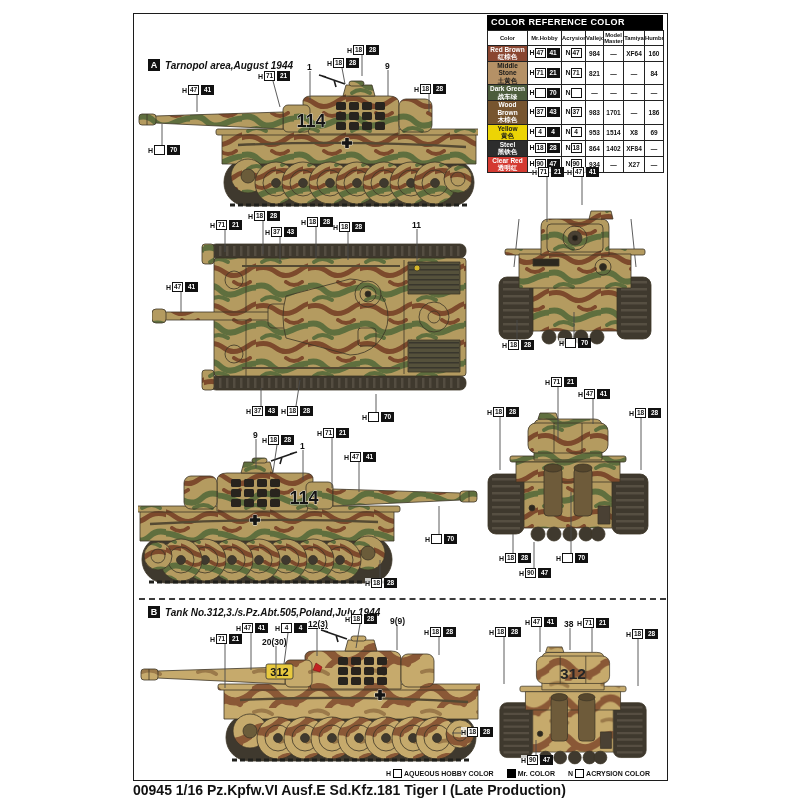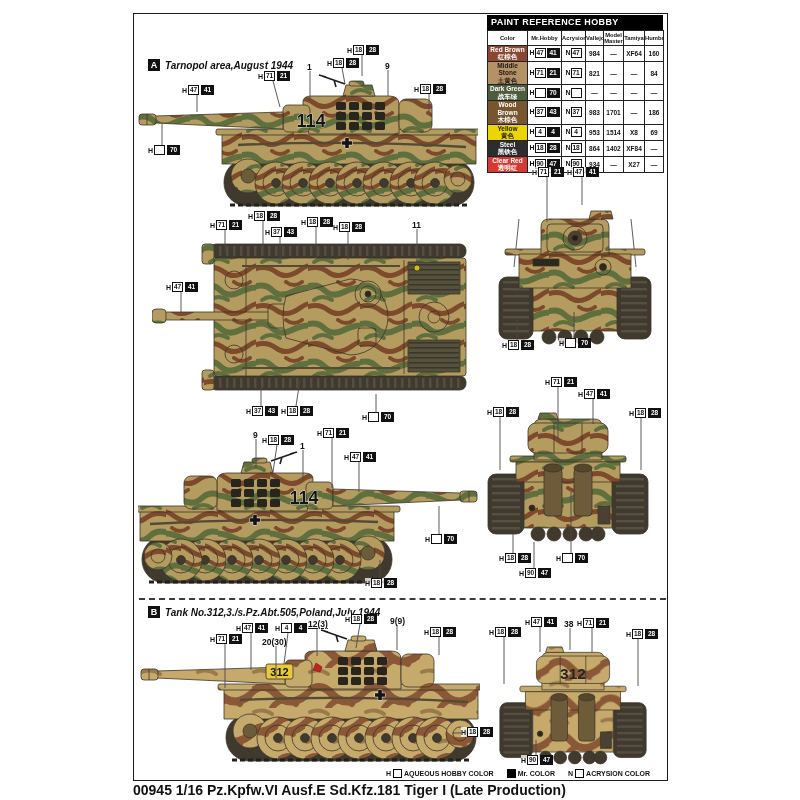--- a/index.html
+++ b/index.html
@@ -211,21 +211,21 @@
   <div id="sec-a" class="abs sec-head">
     <div class="badge">A</div>
     <div class="caption">Tarnopol area,August 1944</div>
   </div>
   <div id="sec-b" class="abs sec-head">
     <div class="badge">B</div>
     <div class="caption">Tank No.312,3./s.Pz.Abt.505,Poland,July 1944</div>
   </div>
 
   <div id="paint-table" class="abs">
-    <div id="pt-title">PAINT  REFERENCE HOBBY</div>
+    <div id="pt-title">COLOR  REFERENCE COLOR</div>
     <table>
       <colgroup>
           <col style="width:40px">
           <col style="width:34px">
           <col style="width:24px">
           <col style="width:18px">
           <col style="width:20px">
           <col style="width:21px">
           <col style="width:19px">
         </colgroup>

